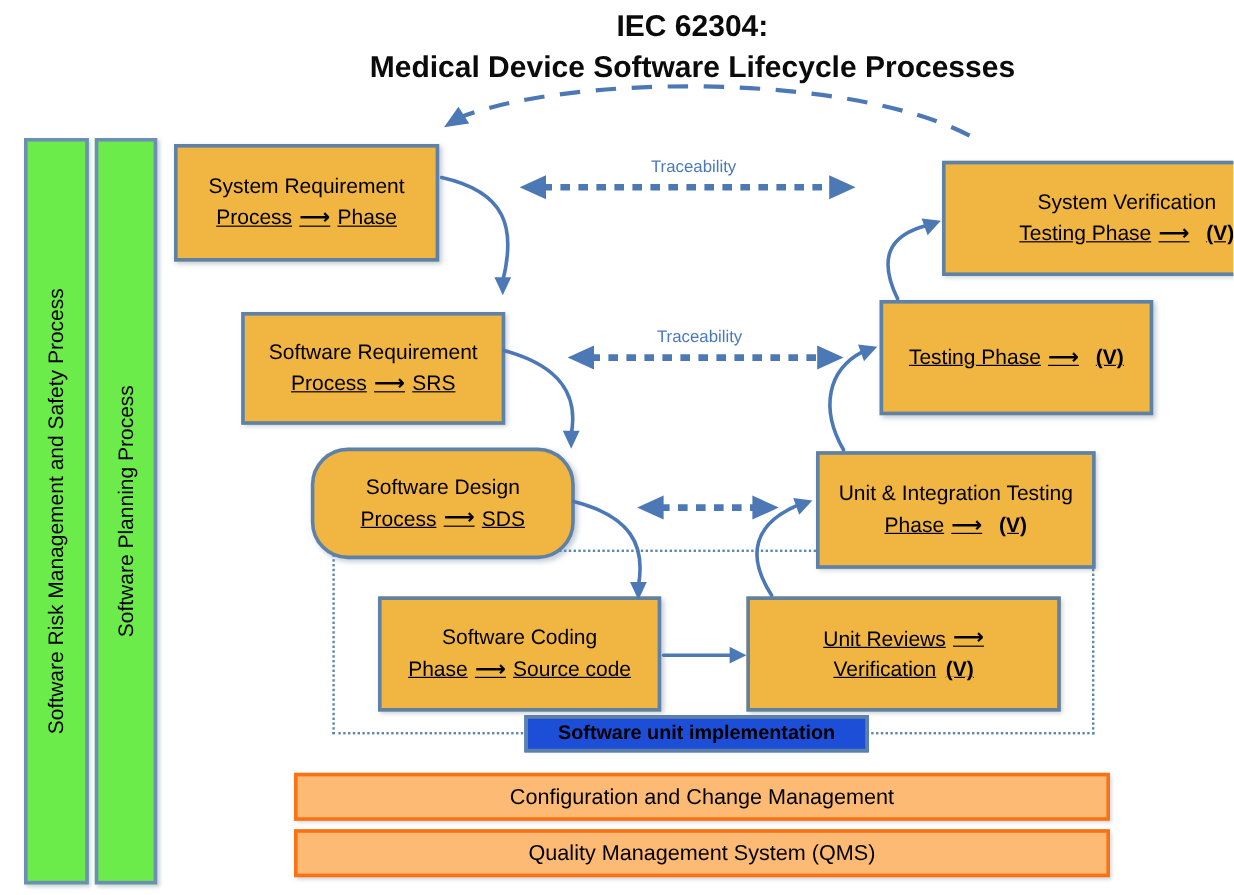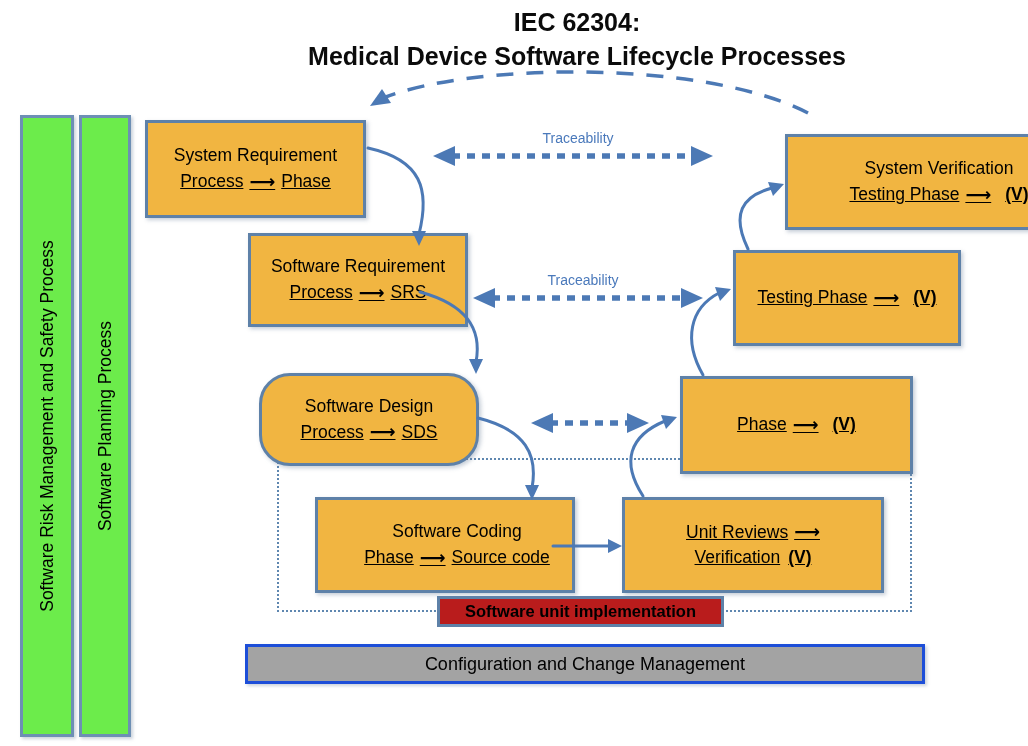--- a/index.html
+++ b/index.html
@@ -28,49 +28,49 @@
   .pbox{
     position:absolute;background:#f1b541;border:3px solid #5e81a8;
     display:flex;flex-direction:column;justify-content:center;align-items:center;
     text-align:center;font-size:17.5px;color:#000;line-height:1.45;z-index:10;
     box-shadow:2px 2px 4px rgba(110,130,155,.4);
   }
   .pbox .row{display:flex;align-items:center;justify-content:center;gap:6px;text-decoration:underline;}
   .arrow-glyph{font-family:"DejaVu Sans",sans-serif;font-weight:bold;font-size:18px;}
   .v-bold{font-weight:bold;margin-left:8px;}
   #box-system-requirement{left:145px;top:120px;width:215px;height:92px;}
-  #box-software-requirement{left:201px;top:233px;width:214px;height:88px;margin-left:47px;}
+  #box-software-requirement{left:201px;top:260px;width:214px;height:88px;}
   #box-software-design{left:259px;top:373px;width:214px;height:87px;border-radius:31px;}
-  #box-software-coding{left:315px;top:497px;width:230px;height:90px;padding-left:24px;}
+  #box-software-coding{left:315px;top:497px;width:230px;height:90px;}
   #box-code-reviews{left:622px;top:497px;width:256px;height:90px;}
   #box-unit-integration{left:680px;top:376px;width:227px;height:92px;}
   #box-hw-sw-integration{left:733px;top:250px;width:222px;height:90px;}
   #box-system-verification{left:785px;top:134px;width:222px;height:90px;padding-left:40px;}
   
   .trace-label{
     position:absolute;color:#4a79bb;font-size:14px;font-weight:500;
     width:200px;text-align:center;z-index:6;
   }
   #trace-top{left:478px;top:130px;}
   #trace-mid{left:483px;top:272px;}
   
   #impl-boundary{
     position:absolute;left:277px;top:458px;width:631px;height:150px;
     border:2px dotted #5e87b0;z-index:1;
   }
   
   #impl-label{
     position:absolute;left:437px;top:596px;width:281px;height:25px;z-index:15;
-    background:#b91c1c;border:3px solid #5e81a8;display:flex;align-items:center;
+    background:#1d4ed8;border:3px solid #5e81a8;display:flex;align-items:center;
     justify-content:center;font-size:16.5px;font-weight:bold;color:#000;
   }
   
   .hbar{
-    position:absolute;left:245px;width:674px;height:34px;background:#a3a3a3;
-    border:3px solid #1d4ed8;display:flex;align-items:center;justify-content:center;
+    position:absolute;left:245px;width:674px;height:34px;background:#fdba74;
+    border:3px solid #f97316;display:flex;align-items:center;justify-content:center;
     font-size:18px;color:#000;box-shadow:2px 2px 3px rgba(110,130,155,.35);
   }
   #hbar-config{top:644px;}
   #hbar-qms{top:691px;}
   
   #connectors{position:absolute;left:0;top:0;z-index:20;pointer-events:none;}
 </style>
 </head>
 <body>
 
@@ -131,20 +131,21 @@
       <span>Unit Reviews</span>
       <span class="arrow-glyph">⟶</span>
     </div>
     <div class="row">
       <span>Verification</span>
       <span class="v-bold" style="margin-left:2px">(V)</span>
     </div>
   </div>
 
   <div class="pbox" id="box-unit-integration">
+    <div>Unit &amp; Integration Testing</div>
     <div class="row">
       <span>Phase</span>
       <span class="arrow-glyph">⟶</span>
       <span class="v-bold">(V)</span>
     </div>
   </div>
 
   <div class="pbox" id="box-hw-sw-integration">
     <div class="row">
       <span>Testing Phase</span>
@@ -161,20 +162,21 @@
       <span class="v-bold">(V)</span>
     </div>
   </div>
 
   <div class="trace-label" id="trace-top">Traceability</div>
   <div class="trace-label" id="trace-mid">Traceability</div>
 
   <div id="impl-label">Software unit implementation</div>
 
   <div class="hbar" id="hbar-config">Configuration and Change Management</div>
+  <div class="hbar" id="hbar-qms">Quality Management System (QMS)</div>
 
   <svg id="connectors" width="1028" height="746" viewBox="0 0 1028 746">
     <g stroke="#4c79b5" fill="none" stroke-width="3" stroke-linecap="round">
 
       <path d="M 368 148 C 422 160, 430 190, 419 234"></path>
       <path d="M 420 292 C 468 305, 482 330, 476 362"></path>
       <path d="M 478 418 C 526 430, 538 455, 532 488"></path>
 
       <path d="M 553 546 L 608 546"></path>
 

